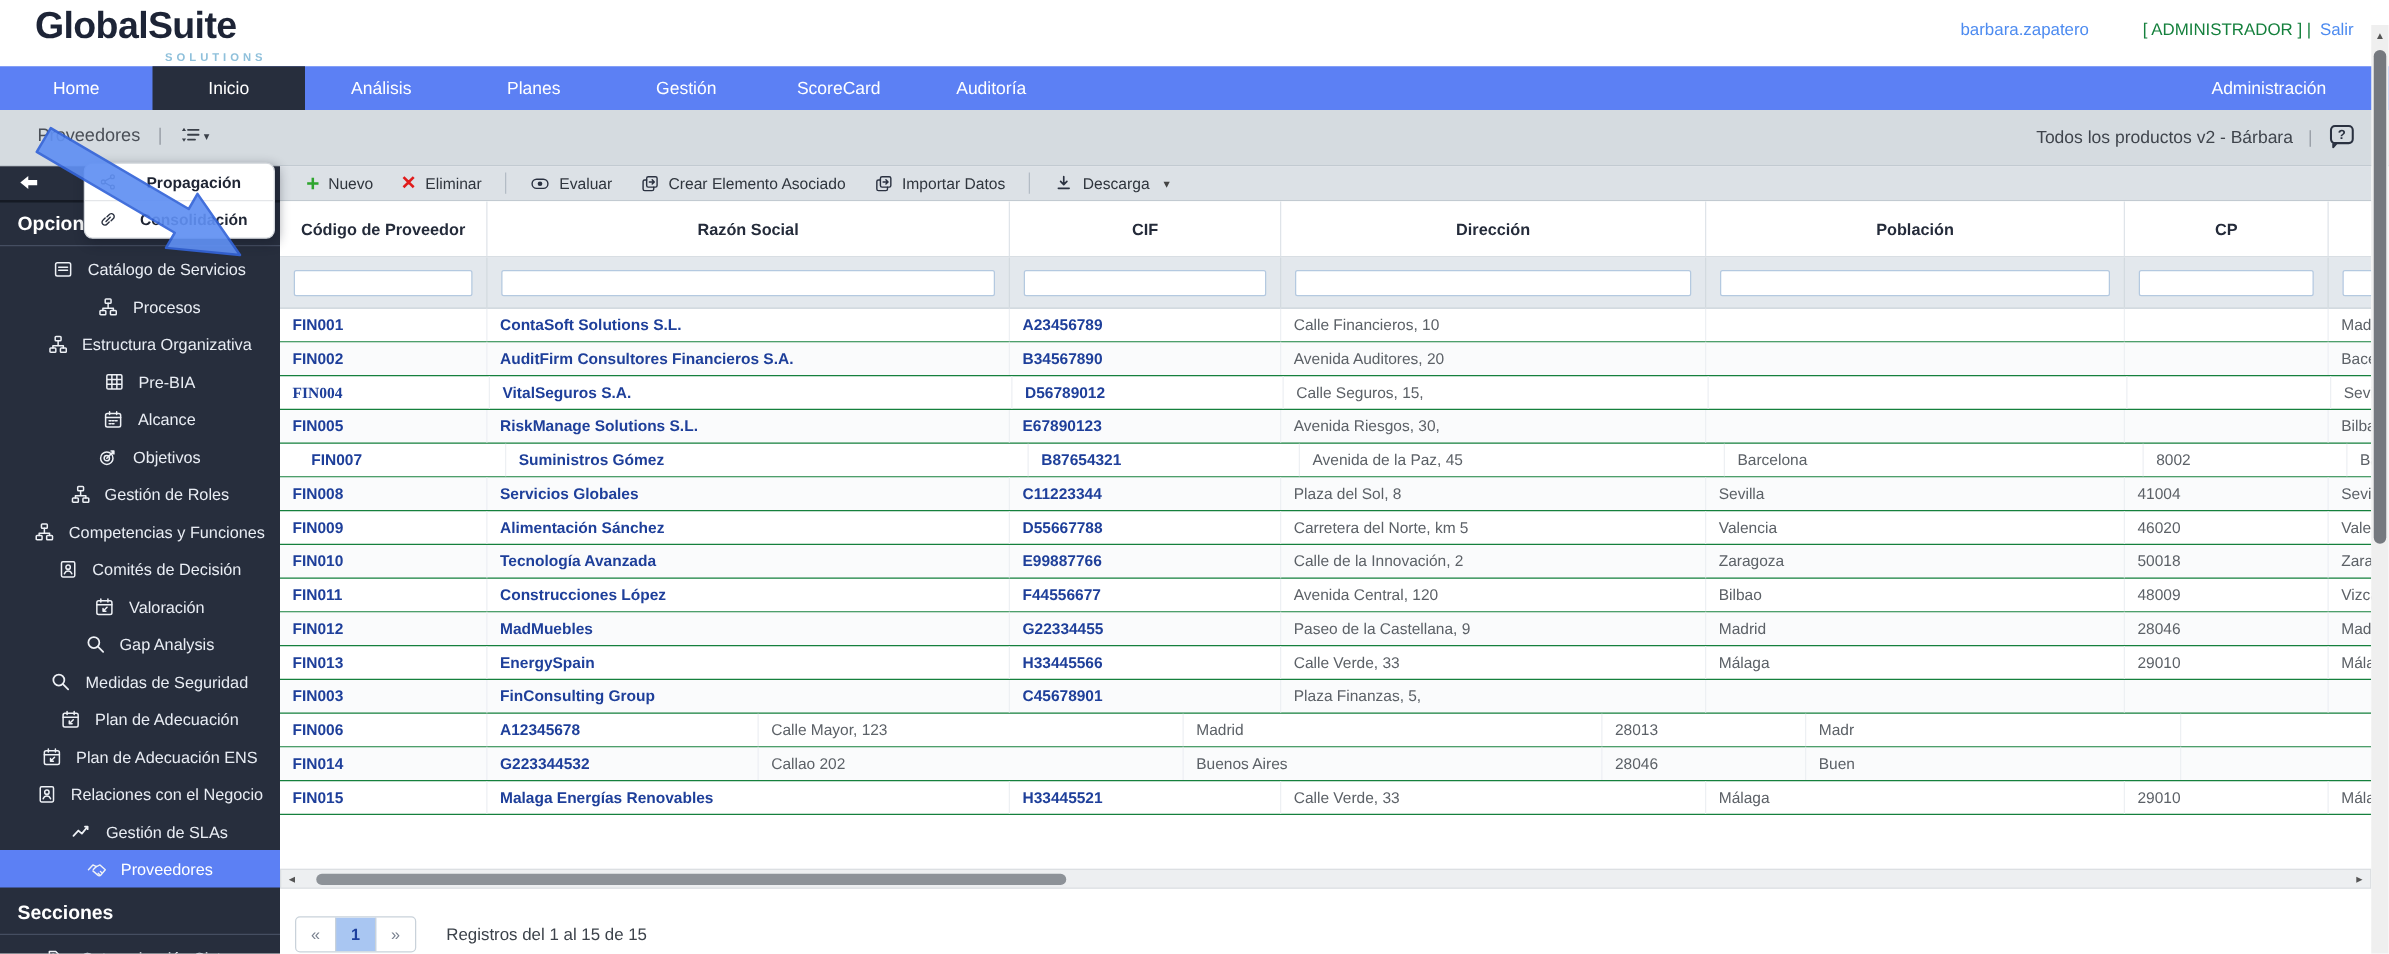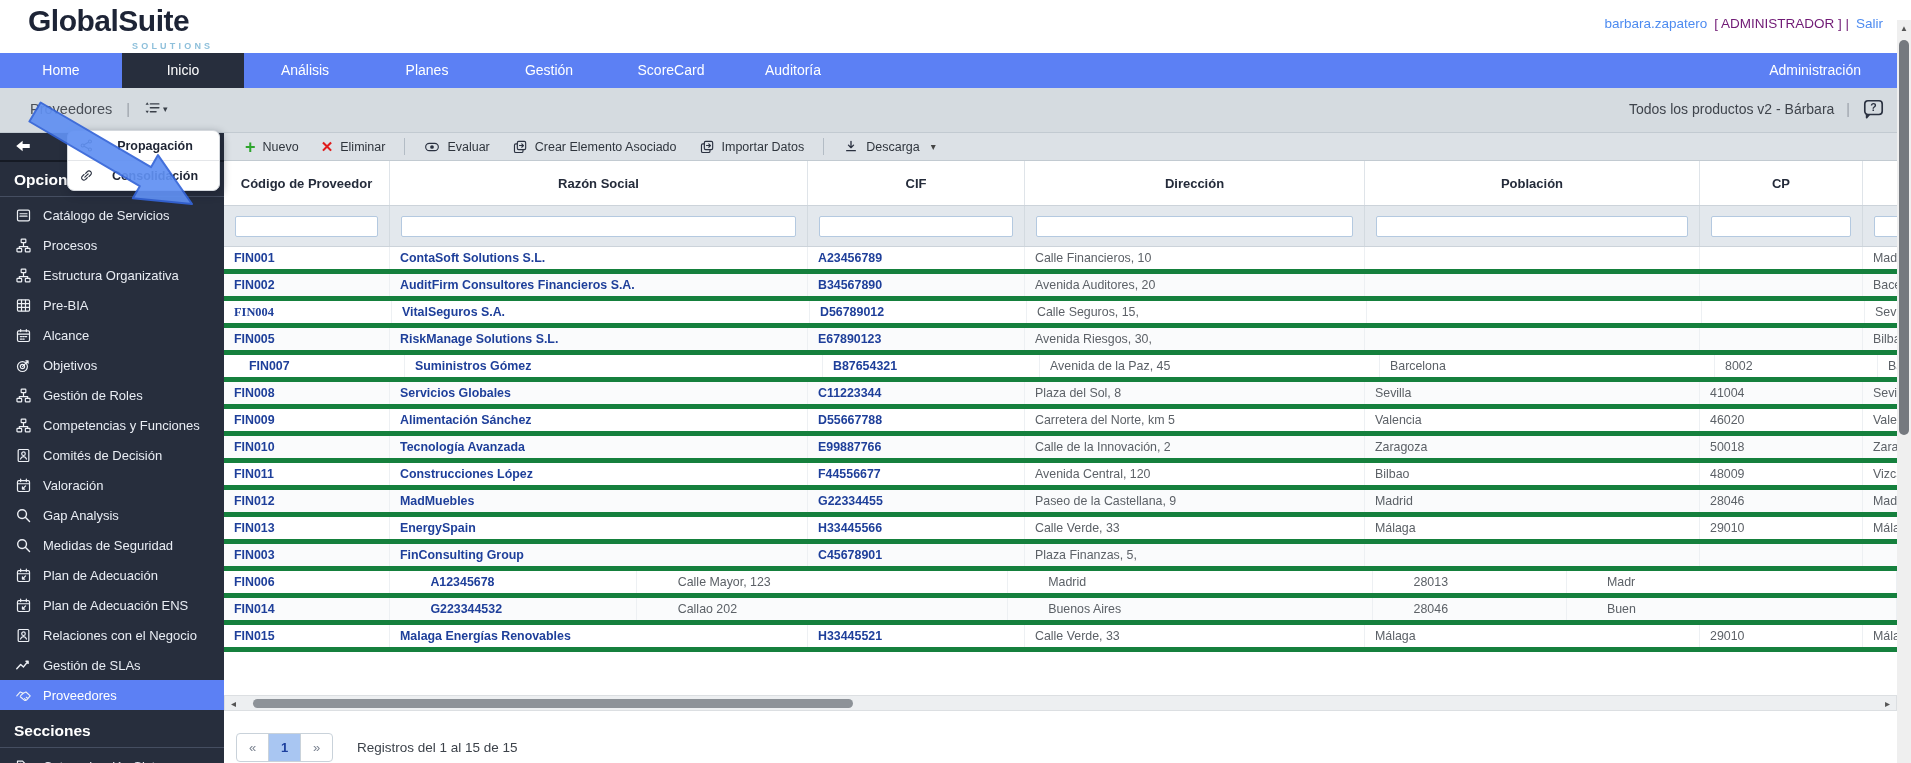--- a/index.html
+++ b/index.html
@@ -7,21 +7,21 @@
        font-family:"Liberation Sans",sans-serif;-webkit-font-smoothing:antialiased;}
 
   
   .topbar{position:absolute;left:0;top:0;width:100%;height:53px;background:#fff;}
   .logo{position:absolute;left:28px;top:4px;}
   .logo-main{font-size:30px;font-weight:bold;color:#1d2436;letter-spacing:-.5px;}
   .logo-sub{position:absolute;left:104px;top:37px;font-size:9px;font-weight:bold;
             letter-spacing:3.2px;color:#8fc0db;white-space:nowrap;}
   .userbox{position:absolute;right:28px;top:16px;font-size:13.5px;display:flex;gap:7px;align-items:center;}
   .u-name{color:#4d8bf0;}
-  .u-role{color:#701a75;}
+  .u-role{color:#15803d;margin-left:36px;}
   .u-logout{color:#4d8bf0;}
 
   
   .nav{position:absolute;left:0;top:53px;width:100%;height:35px;background:#5c80f4;
        display:flex;color:#fff;font-size:14px;}
   .nav-left{display:flex;}
   .nav-item{min-width:122px;text-align:center;line-height:35px;padding:0 4px;box-sizing:border-box;}
   .nav-item.active{background:#272e3d;}
   .nav-right{margin-left:auto;margin-right:30px;padding:0 20px;min-width:0;}
 
@@ -39,21 +39,21 @@
   .help-ic{width:23px;height:22px;color:#2a3140;}
 
   
   .sidebar{position:absolute;left:0;top:133px;width:224px;height:630px;background:#272e3d;
            color:#e9edf4;z-index:5;}
   .side-top{height:27px;border-bottom:2px solid #151a24;position:relative;}
   .back-btn{position:absolute;left:12px;top:4px;width:22px;height:18px;color:#fff;}
   .back-btn svg{width:22px;height:18px;}
   .side-heading{font-size:15.5px;font-weight:bold;color:#fff;padding:9px 14px 7px;}
   .side-div{height:1px;background:#454e61;margin:0 0 3px;}
-  .side-item{height:30px;display:flex;align-items:center;gap:11px;padding-left:15px;font-size:13px;}
+  .side-item{height:30px;display:flex;align-items:center;gap:11px;padding-left:15px;font-size:13px;justify-content:center;}
   .side-item svg{width:17px;height:17px;flex:none;color:#eef1f6;}
   .side-item.active{background:#5c80f4;color:#fff;}
   .s2{padding-top:12px;}
 
   
   .ctx-menu{position:absolute;left:67px;top:130px;width:151px;background:#fff;
             border:1px solid #d4d8dd;border-radius:7px;overflow:hidden;z-index:30;
             box-shadow:2px 3px 9px rgba(20,25,40,.45);}
   .ctx-item{height:29px;display:flex;align-items:center;padding:0 11px;gap:8px;}
   .ctx-item + .ctx-item{border-top:1px solid #e4e6e9;}
@@ -75,21 +75,21 @@
   
   .tbl{position:absolute;left:224px;top:161px;width:1673px;height:534px;background:#fff;overflow:hidden;}
   .t-head{display:flex;height:44px;border-bottom:1px solid #ccd3da;}
   .t-hcell{display:flex;align-items:center;justify-content:center;font-weight:bold;font-size:13px;
            color:#242b3a;border-right:1px solid #dfe4e9;box-sizing:border-box;flex:none;}
   .t-filter{display:flex;height:40px;background:#e3e8ed;border-bottom:1px solid #ccd3da;}
   .t-fcell{display:flex;align-items:center;justify-content:center;border-right:1px solid #d3dae0;
            box-sizing:border-box;flex:none;}
   .t-fcell input{height:21px;width:calc(100% - 22px);border:1px solid #b4c9e0;border-radius:2px;
                  background:#fff;box-sizing:border-box;padding:0 5px;font:inherit;font-size:12px;}
-  .t-row{display:flex;height:27px;border-bottom:5px solid #15803d;box-sizing:border-box;justify-content:space-between;}
+  .t-row{display:flex;height:27px;border-bottom:1px solid #15803d;box-sizing:border-box;}
   .t-row:nth-child(even){background:#fafbfc;}
   .t-cell{display:flex;align-items:center;padding:0 10px;font-size:12.4px;color:#5c6167;
           border-right:1px solid #edf0f3;box-sizing:border-box;flex:none;white-space:nowrap;overflow:hidden;}
   .t-cell.link{color:#1e3f9a;font-weight:bold;}
 
   
   .hscroll{position:absolute;left:224px;top:695px;width:1673px;height:16px;background:#edeff1;
            border:1px solid #dcdfe2;box-sizing:border-box;z-index:6;}
   .hs-arrow{position:absolute;top:1px;font-size:10px;color:#555;line-height:13px;}
   .hs-arrow.left{left:6px;} .hs-arrow.right{right:6px;}

